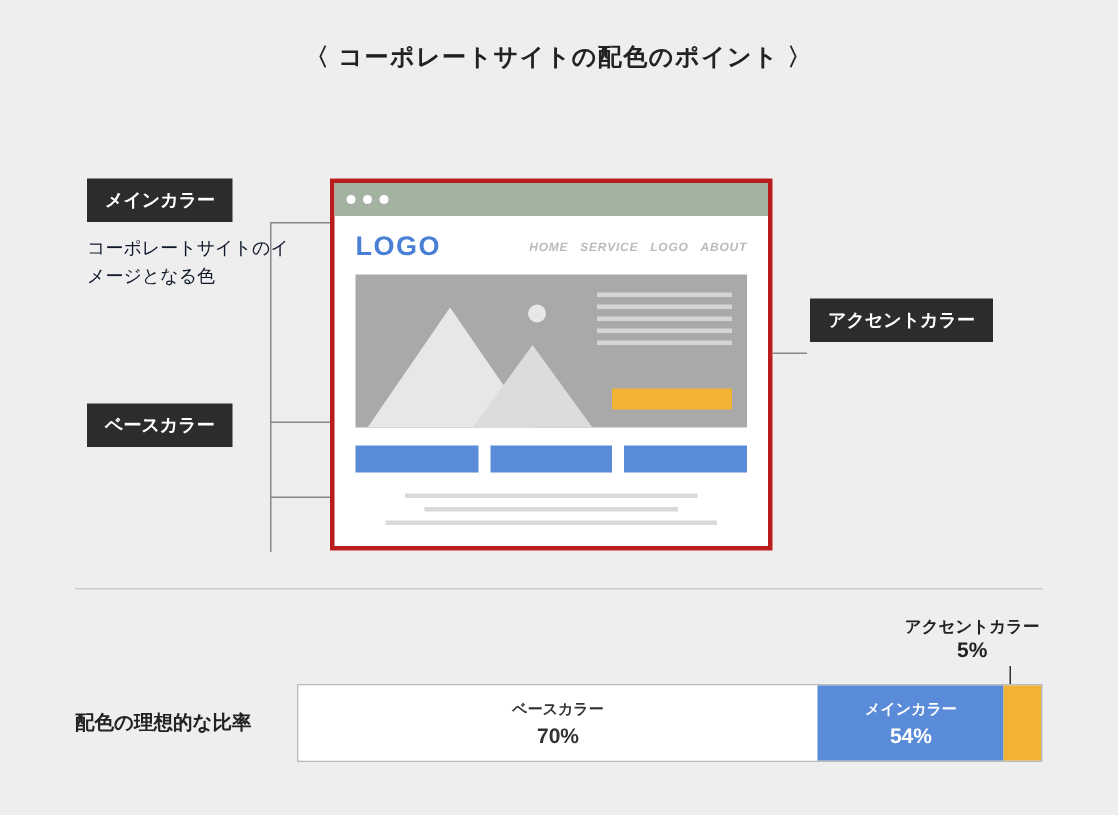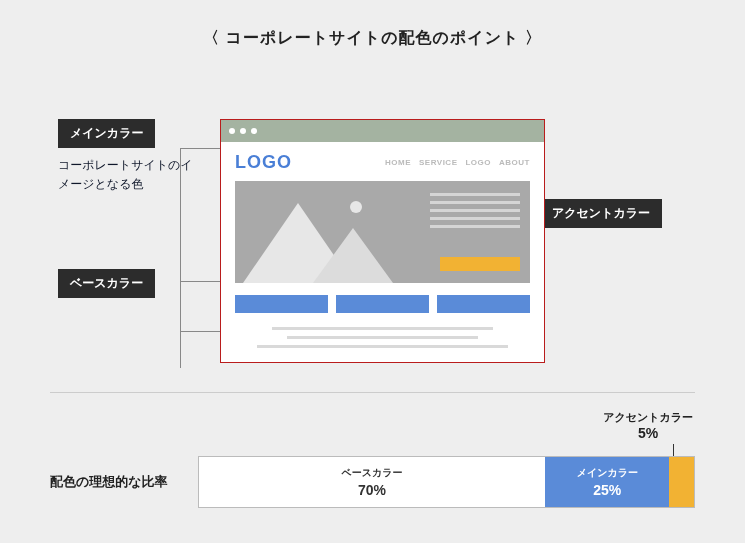--- a/index.html
+++ b/index.html
@@ -40,23 +40,23 @@
   }
   .label-main { position: absolute; left: 58px; top: 70px; }
   .label-base { position: absolute; left: 58px; top: 220px; }
   .label-accent { position: absolute; left: 540px; top: 150px; }
 
   
   .browser {
     position: absolute;
     left: 220px;
     top: 70px;
-    width: 325px;
+    width: 295px;
     background: #fff;
-    border: 1px solid #b91c1c;
+    border: 3px solid #b91c1c;
   }
   .browser-bar {
     height: 22px;
     background: #a4b3a1;
     display: flex;
     align-items: center;
     padding-left: 8px;
     gap: 5px;
   }
   .browser-bar .dot {
@@ -68,21 +68,21 @@
     align-items: center;
     gap: 10px;
     padding: 2px 0 8px;
   }
   .logo {
     color: #4a7fd6;
     font-weight: 800;
     font-size: 18px;
     letter-spacing: 1px;
   }
-  .nav { display: flex; gap: 8px; margin-left: auto; }
+  .nav { display: flex; gap: 8px; margin-left: auto; font-style: italic; }
   .nav span { font-size: 8px; font-weight: 700; color: #bbb; letter-spacing: 0.5px; }
   .hero {
     position: relative;
     background: #a9a9a9;
     height: 102px;
     overflow: hidden;
   }
   .mountain1 {
     position: absolute;
     bottom: 0; left: 8px;
@@ -268,18 +268,18 @@
 
   <div class="ratio-row">
     <div class="ratio-title">配色の理想的な比率</div>
     <div class="bar">
       <div class="seg seg-base" style="flex:70;">
         <span class="seg-name">ベースカラー</span>
         <span class="seg-pct">70%</span>
       </div>
       <div class="seg seg-main" style="flex:25;">
         <span class="seg-name">メインカラー</span>
-        <span class="seg-pct">25%</span>
+        <span class="seg-pct">54%</span>
       </div>
       <div class="seg seg-accent" style="flex:5;"></div>
     </div>
   </div>
 </div>
 
 </body></html>

